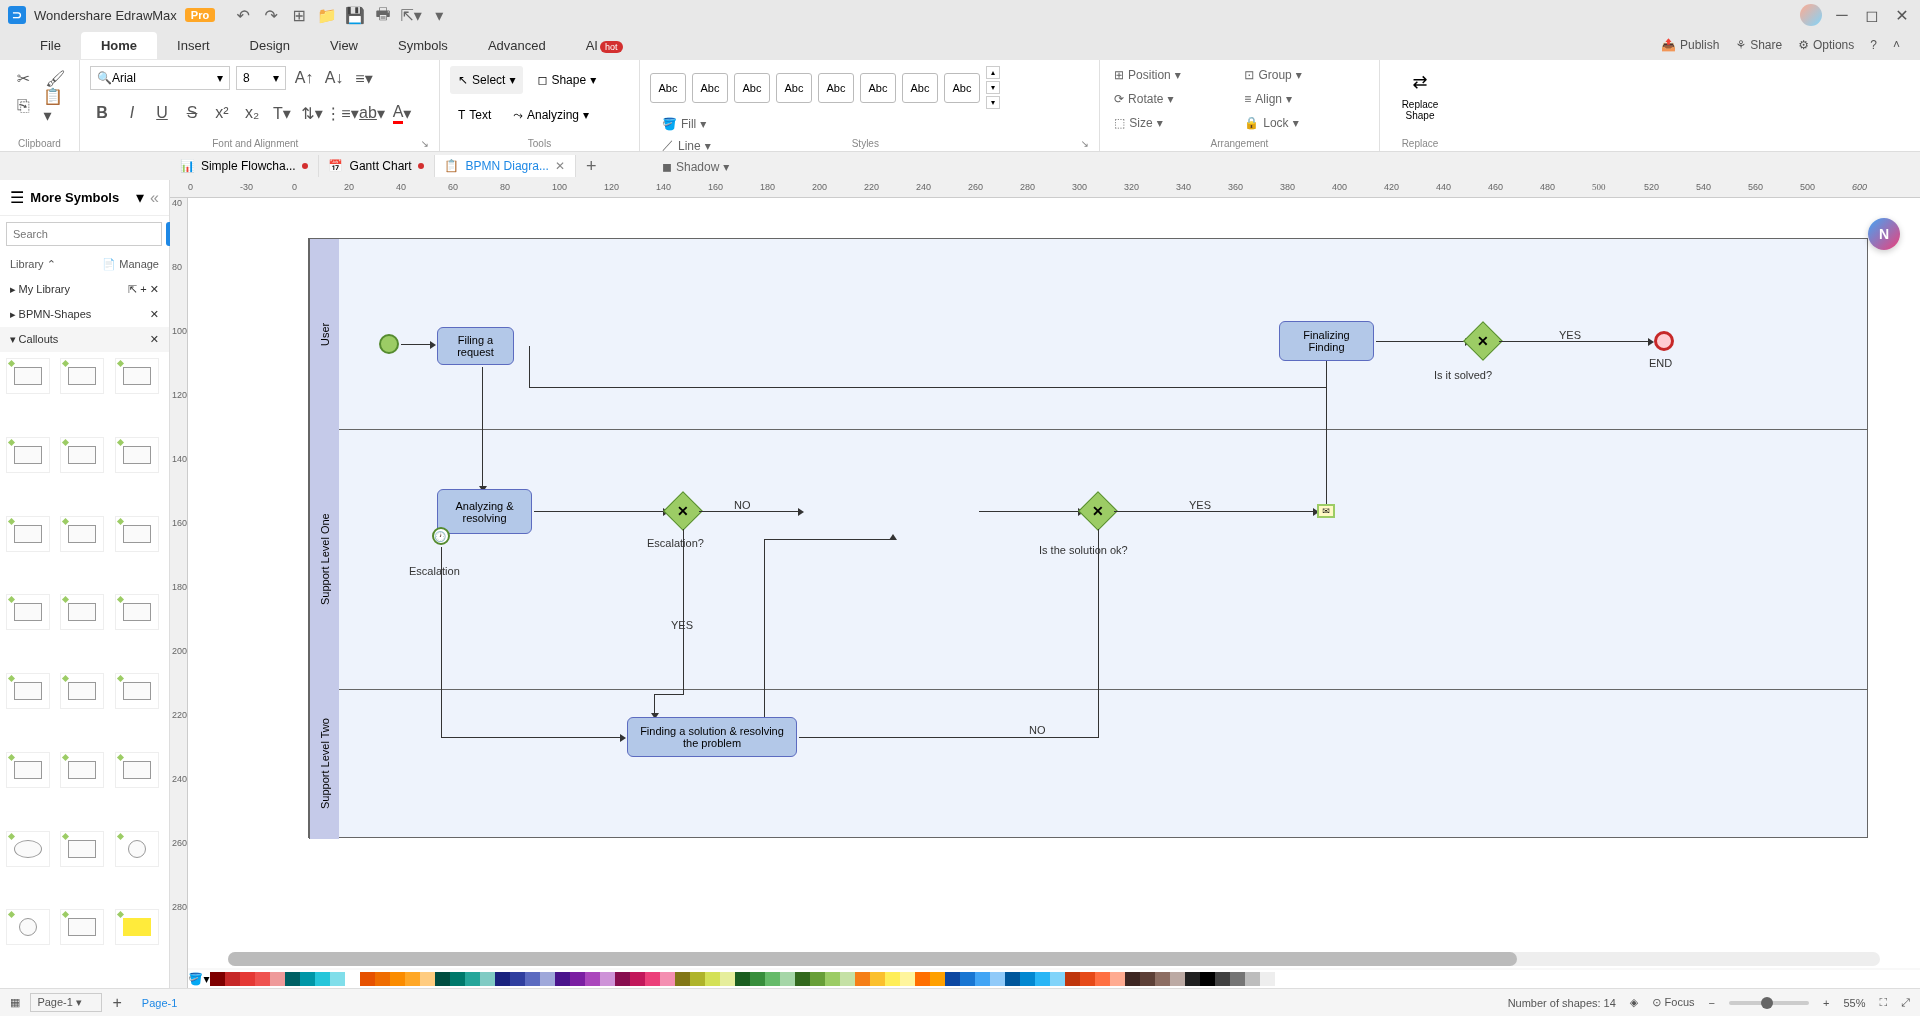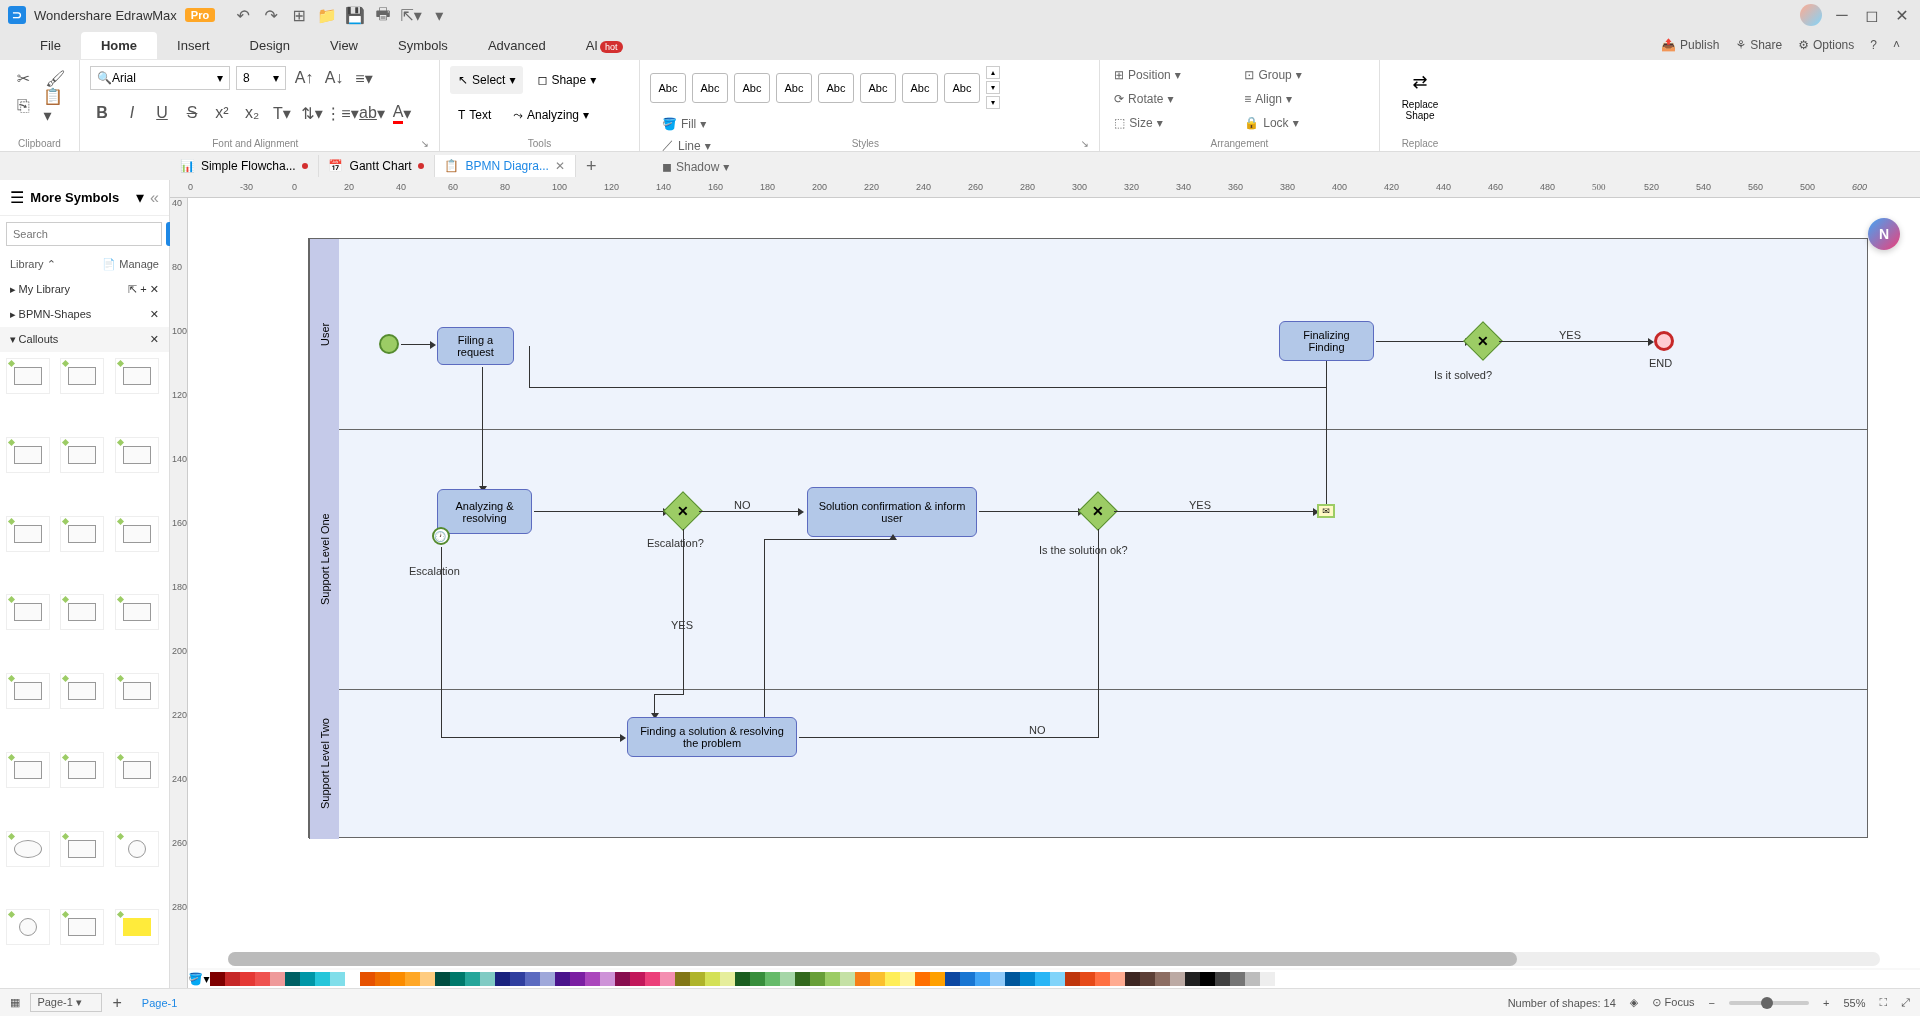--- a/index.html
+++ b/index.html
@@ -462,21 +462,20 @@
         <div class="bpmn-line h arrow-r" style="left:225px;top:272px;width:130px"></div>
 
         <div class="bpmn-gateway" style="left:360px;top:258px">
             <span>✕</span>
           </div>
         <div class="bpmn-label" style="left:338px;top:298px">Escalation?</div>
 
         <div class="bpmn-line h arrow-r" style="left:390px;top:272px;width:100px"></div>
         <div class="bpmn-label" style="left:425px;top:260px">NO</div>
 
-        <div class="bpmn-task" style="left:498px;top:248px;width:170px;height:50px">Solution confirmation &amp; inform user</div>
 
         <div class="bpmn-line h arrow-r" style="left:670px;top:272px;width:100px"></div>
         <div class="bpmn-gateway" style="left:775px;top:258px">
             <span>✕</span>
           </div>
         <div class="bpmn-label" style="left:730px;top:305px">Is the solution ok?</div>
 
         <div class="bpmn-line h arrow-r" style="left:805px;top:272px;width:200px"></div>
         <div class="bpmn-label" style="left:880px;top:260px">YES</div>
         <div class="bpmn-msg" style="left:1008px;top:265px">✉</div>

